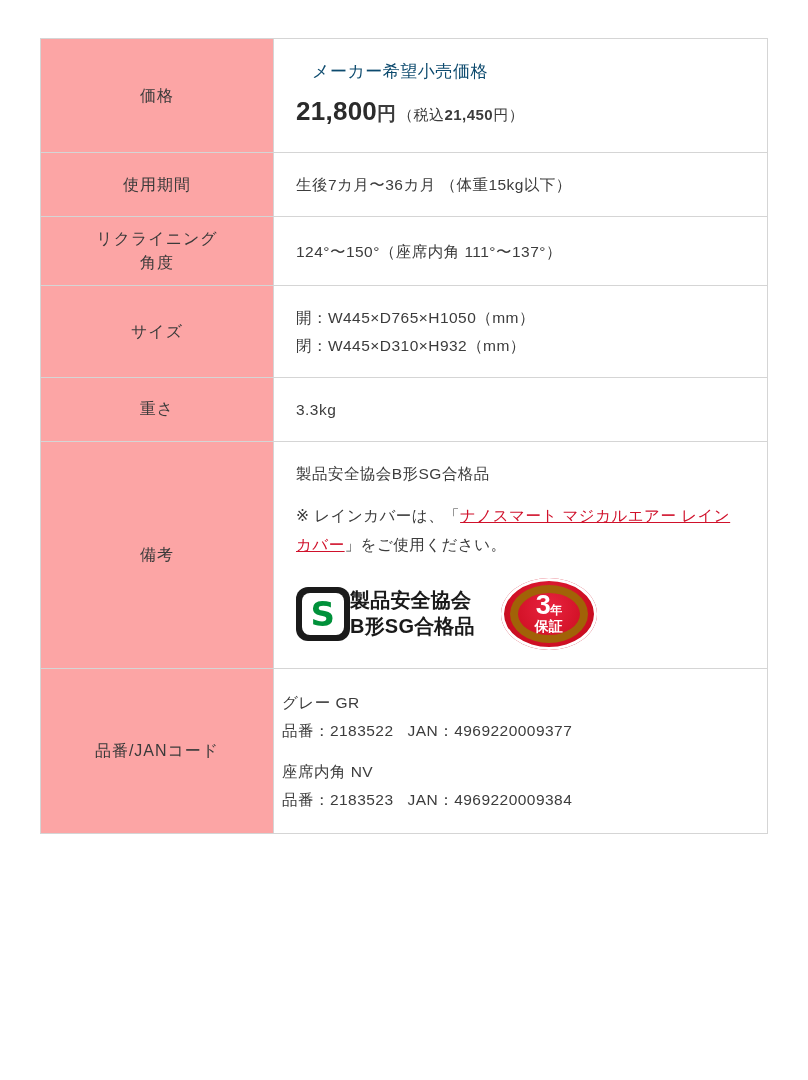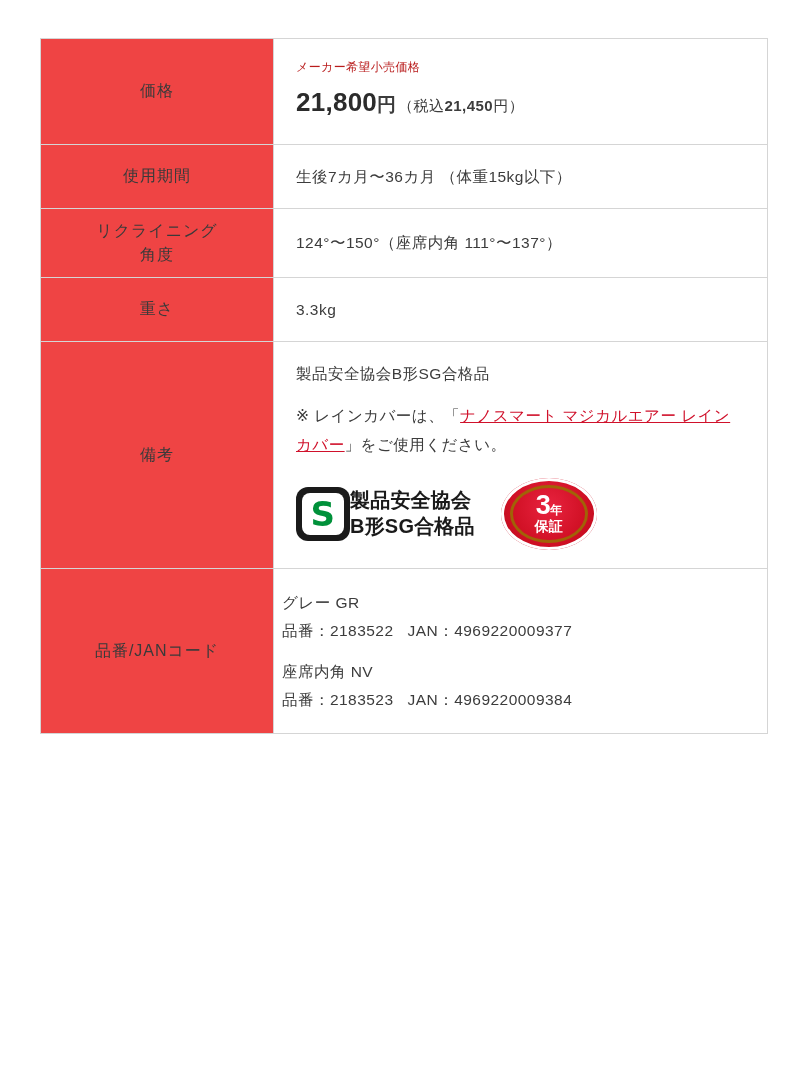--- a/index.html
+++ b/index.html
@@ -27,21 +27,21 @@
     table-layout: fixed;
     border-top: 1px solid #d5d5d5;
     border-left: 1px solid #d5d5d5;
     border-right: 1px solid #d5d5d5;
   }
   table.spec tr {
     border-bottom: 1px solid #d5d5d5;
   }
   th.label {
     width: 233px;
-    background: #ef4444;
+    background: #fca5a5;
     color: #3a3a3a;
     font-weight: 400;
     font-size: 16px;
     text-align: center;
     vertical-align: middle;
     letter-spacing: 0.06em;
     line-height: 1.5;
     border-right: 1px solid #d5d5d5;
     padding: 10px 8px;
     box-sizing: border-box;
@@ -49,24 +49,25 @@
   td.value {
     padding: 18px 22px;
     vertical-align: middle;
     font-size: 15.5px;
     line-height: 1.75;
     color: #3c3c3c;
     letter-spacing: 0.03em;
     box-sizing: border-box;
   }
   .price-lead {
-    font-size: 12px;
-    color: #b91c1c;
+    font-size: 17px;
+    color: #0c4a6e;
     letter-spacing: 0.03em;
     margin-bottom: 2px;
+    margin-left: 16px;
   }
   .price-main {
     font-size: 26px;
     font-weight: 700;
     color: #2b2b2b;
     letter-spacing: 0.01em;
     display: inline-block;
     vertical-align: baseline;
   }
   .price-yen {
@@ -149,21 +150,21 @@
     position: absolute;
     inset: 0;
     border-radius: 50%;
     background: radial-gradient(circle at 50% 40%, #e8233f 0%, #cf0f23 60%, #b3091c 100%);
     box-shadow: 0 0 0 3px #ffffff inset;
   }
   .warranty .inner {
     position: absolute;
     left: 9px; top: 7px; right: 9px; bottom: 7px;
     border-radius: 50%;
-    border: 3px solid #a16207;
+    border: 8px solid #a16207;
     display: flex;
     flex-direction: column;
     align-items: center;
     justify-content: center;
     color: #ffffff;
   }
   .warranty .num {
     font-size: 27px;
     font-weight: 700;
     line-height: 0.95;
@@ -207,20 +208,27 @@
       </tr>
 
       <tr>
         <th class="label">
           <span class="line">リクライニング</span>
           <span class="line">角度</span>
         </th>
         <td class="value">124°〜150°（座席内角 111°〜137°）</td>
       </tr>
 
+      <tr>
+        <th class="label">サイズ</th>
+        <td class="value">
+          <span class="line">開：W445×D765×H1050（mm）</span>
+          <span class="line">閉：W445×D310×H932（mm）</span>
+        </td>
+      </tr>
 
       <tr>
         <th class="label">重さ</th>
         <td class="value">3.3kg</td>
       </tr>
 
       <tr>
         <th class="label">備考</th>
         <td class="value">
           <p class="note-line">製品安全協会B形SG合格品</p>

